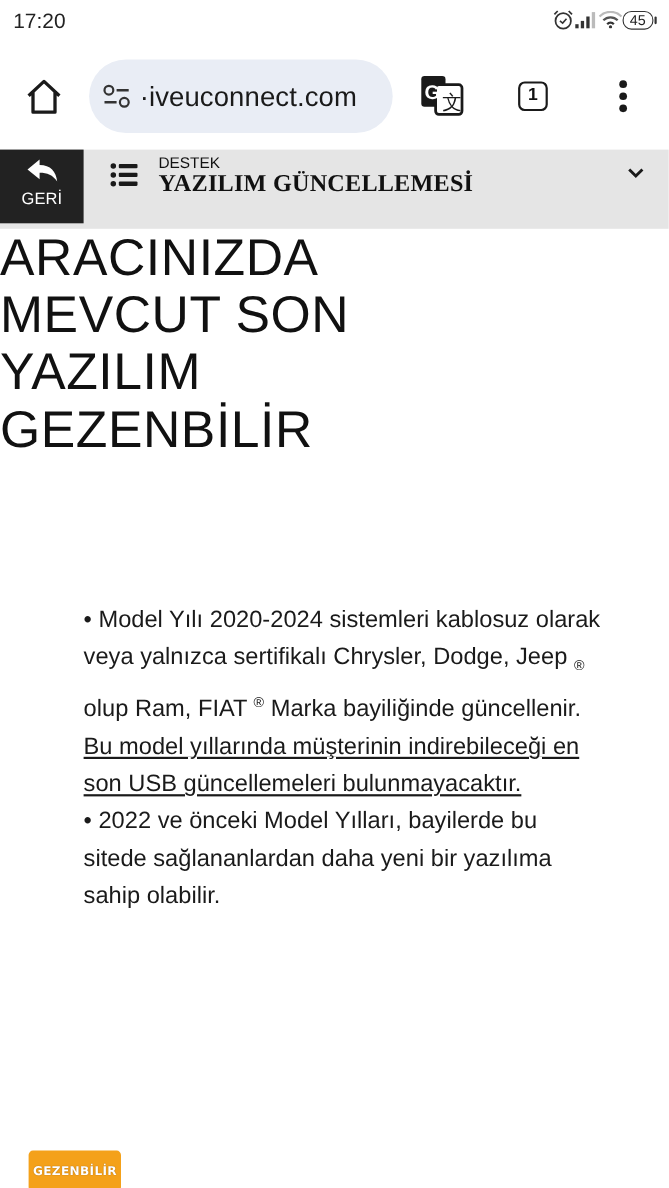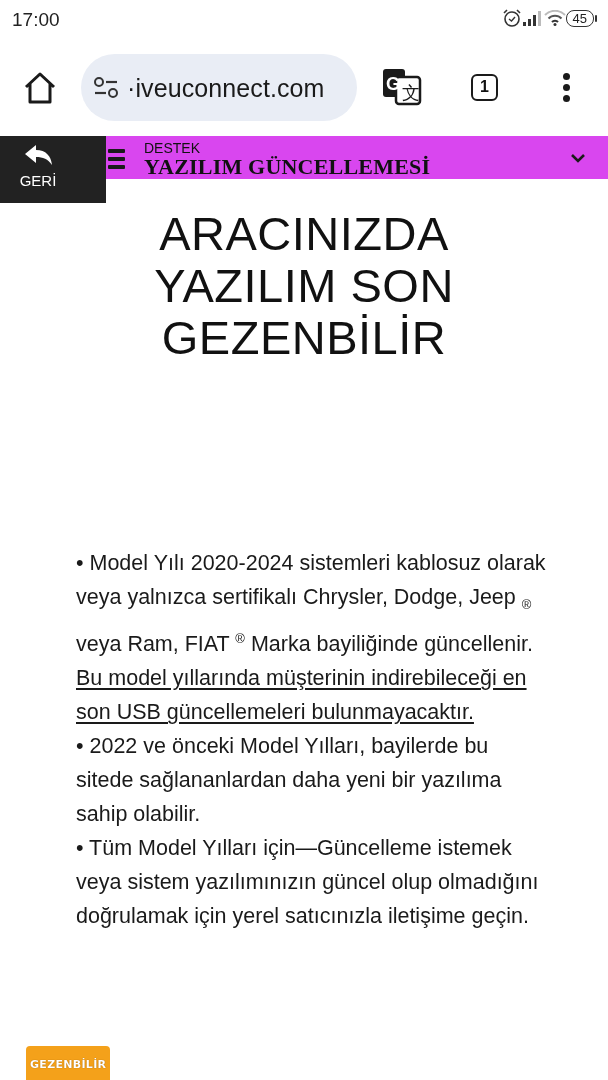--- a/index.html
+++ b/index.html
@@ -21,48 +21,48 @@
   .home-btn { position: absolute; left: 22px; top: 30px; width: 36px; height: 36px; }
   .url-pill { position: absolute; left: 81px; top: 14px; width: 276px; height: 67px; background: #e9edf5; border-radius: 34px; }
   .url-pill .site-icon { position: absolute; left: 12px; top: 22px; }
   .url-text { position: absolute; left: 46px; top: 20px; font-size: 25px; color: #1a1a1a; letter-spacing: 0.1px; }
   .translate-btn { position: absolute; left: 382px; top: 28px; }
   .tabs-btn { position: absolute; left: 471px; top: 34px; width: 27px; height: 27px; border: 2.6px solid #1a1a1a; border-radius: 6px; box-sizing: border-box; text-align: center; font-size: 16px; line-height: 22px; font-weight: bold; }
   .menu-btn { position: absolute; left: 558px; top: 33px; width: 16px; height: 32px; }
   .menu-btn span { display: block; width: 7px; height: 7px; background: #1a1a1a; border-radius: 50%; margin: 0 auto 4px; }
 
   
-  .site-nav { position: absolute; top: 136px; left: 0; width: 608px; height: 43px; background: #d946ef; }
-  .back-btn { position: absolute; top: 136px; left: 0; width: 76px; height: 67px; background: #222222; color: #fff; text-align: center; z-index: 2; padding-left: 30px; }
+  .site-nav { position: absolute; top: 136px; left: 0; width: 608px; height: 72px; background: #e5e5e5; }
+  .back-btn { position: absolute; top: 136px; left: 0; width: 76px; height: 67px; background: #222222; color: #fff; text-align: center; z-index: 2; }
   .back-btn svg { position: absolute; left: 23px; top: 7px; }
   .back-label { position: absolute; top: 36px; left: 0; width: 76px; text-align: center; font-size: 15px; color: #fff; }
   .list-icon { position: absolute; left: 100px; top: 12px; }
   .nav-sub { position: absolute; left: 144px; top: 4px; font-size: 14px; color: #111; }
   .nav-title { position: absolute; left: 144px; top: 18px; font-size: 22px; font-weight: bold; color: #111; letter-spacing: 0.2px; font-family: Liberation Serif, serif; }
   .nav-chevron { position: absolute; left: 570px; top: 14px; }
 
   
-  .hero { position: absolute; top: 208px; left: 0; width: 608px; text-align: center; font-size: 47px; line-height: 52px; font-weight: normal; color: #111; letter-spacing: 0.5px; }
+  .hero { position: absolute; top: 208px; left: 0; width: 608px; text-align: left; font-size: 47px; line-height: 52px; font-weight: normal; color: #111; letter-spacing: 0.5px; }
   .hero div { white-space: nowrap; }
 
   
   .content { position: absolute; top: 546px; left: 76px; width: 470px; font-size: 21.5px; line-height: 34px; color: #1a1a1a; }
   .content p { margin: 0; }
   .content .bold-link { font-weight: normal; text-decoration: underline; text-underline-offset: 3px; }
   .content sub, .content sup { font-size: 13px; }
 
   
   .watermark { position: absolute; left: 26px; top: 1046px; }
   .wm-text { font-family: "DejaVu Sans", sans-serif; font-weight: bold; font-size: 11px; color: #fff; background: #f4a11a; padding: 12px 4px; border-radius: 4px; letter-spacing: 0.3px; text-shadow: 0 0 1px #8a5200; }
 </style>
 </head>
 <body>
 
 <div class="status-bar">
-  <span class="status-time">17:00</span>
+  <span class="status-time">17:20</span>
   <div class="status-icons">
     <span>
       <svg width="20" height="20" viewBox="0 0 20 20">
           <circle cx="10" cy="11" r="7" fill="none" stroke="#333" stroke-width="1.6"></circle>
           <path d="M7 11l2.5 2L13 9" fill="none" stroke="#333" stroke-width="1.4"></path>
           <path d="M2 5l3-3M18 5l-3-3" stroke="#333" stroke-width="1.6"></path>
         </svg>
     </span>
     <span>
       <svg width="22" height="16" viewBox="0 0 22 16">
@@ -138,25 +138,25 @@
   <span class="nav-title">YAZILIM GÜNCELLEMESİ</span>
   <span class="nav-chevron">
     <svg width="16" height="12" viewBox="0 0 16 12">
         <path d="M2 3l6 6 6-6" fill="none" stroke="#1a1a1a" stroke-width="2.6"></path>
       </svg>
   </span>
 </div>
 
 <h1 class="hero" style="margin:0;">
   <div>ARACINIZDA</div>
-  <div>YAZILIM SON</div>
+  <div>MEVCUT SON</div>
+  <div>YAZILIM</div>
   <div>GEZENBİLİR</div>
 </h1>
 
 <div class="content">
-  <p><span>• Model Yılı 2020-2024 sistemleri kablosuz olarak veya yalnızca sertifikalı Chrysler, Dodge, Jeep </span><sub>®</sub><span> veya Ram, FIAT </span><sup>®</sup><span> Marka bayiliğinde güncellenir. </span><span class="bold-link">Bu model yıllarında müşterinin indirebileceği en son USB güncellemeleri bulunmayacaktır.</span></p>
+  <p><span>• Model Yılı 2020-2024 sistemleri kablosuz olarak veya yalnızca sertifikalı Chrysler, Dodge, Jeep </span><sub>®</sub><span> olup Ram, FIAT </span><sup>®</sup><span> Marka bayiliğinde güncellenir. </span><span class="bold-link">Bu model yıllarında müşterinin indirebileceği en son USB güncellemeleri bulunmayacaktır.</span></p>
   <p>• 2022 ve önceki Model Yılları, bayilerde bu sitede sağlananlardan daha yeni bir yazılıma sahip olabilir.</p>
-  <p>• Tüm Model Yılları için—Güncelleme istemek veya sistem yazılımınızın güncel olup olmadığını doğrulamak için yerel satıcınızla iletişime geçin.</p>
 </div>
 
 <div class="watermark">
   <div class="wm-text">GEZENBİLİR</div>
 </div>
 
 </body></html>

